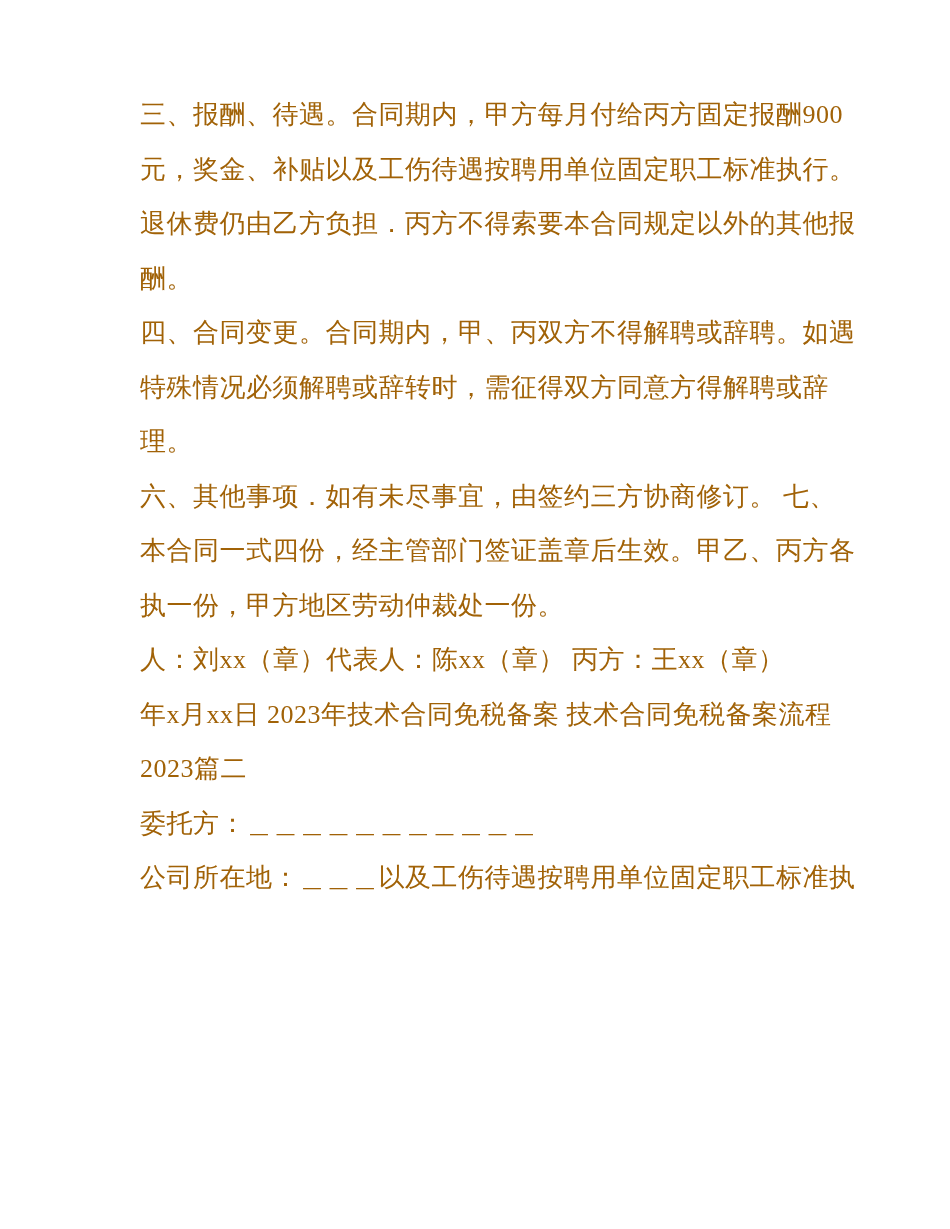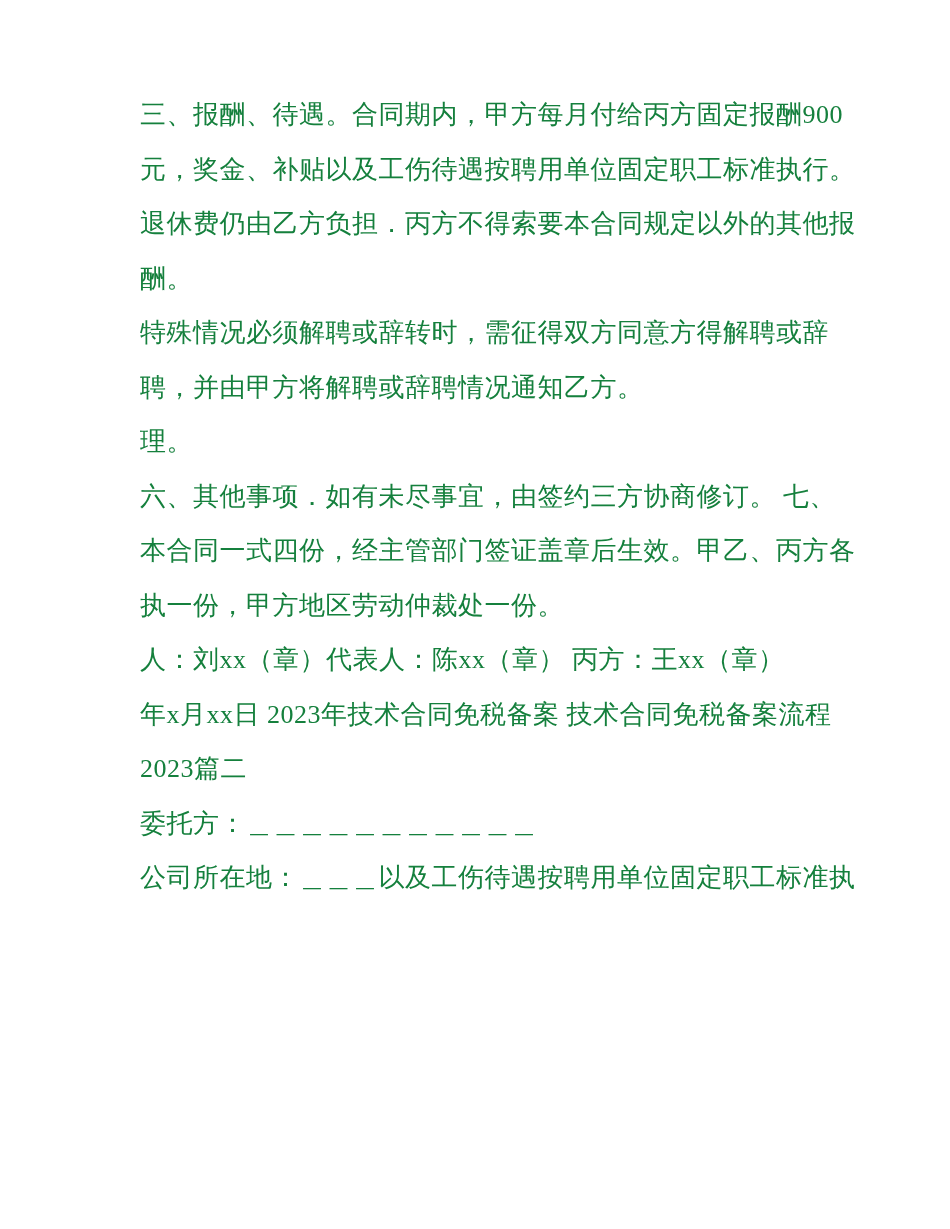--- a/index.html
+++ b/index.html
@@ -12,41 +12,41 @@
     width: 950px;
     height: 1229px;
     box-sizing: border-box;
     background: #ffffff;
     padding: 88px 128px 0 140px;
     overflow: hidden;
   }
   .doc-body {
     font-family: "Liberation Serif", "DejaVu Serif", serif;
     font-size: 26px;
-    color: #15803d;
+    color: #a16207;
   }
   .line {
     height: 54.5px;
     line-height: 54.5px;
     white-space: pre;
     letter-spacing: 0.5px;
     font-weight: 400;
   }
 </style>
 </head>
 <body>
 
 <div class="page">
   <div class="doc-body">
     <div class="line">三、报酬、待遇。合同期内，甲方每月付给丙方固定报酬900</div>
     <div class="line">元，奖金、补贴以及工伤待遇按聘用单位固定职工标准执行。</div>
     <div class="line">退休费仍由乙方负担．丙方不得索要本合同规定以外的其他报</div>
     <div class="line">酬。</div>
+    <div class="line">四、合同变更。合同期内，甲、丙双方不得解聘或辞聘。如遇</div>
     <div class="line">特殊情况必须解聘或辞转时，需征得双方同意方得解聘或辞</div>
-    <div class="line">聘，并由甲方将解聘或辞聘情况通知乙方。</div>
     <div class="line">理。</div>
     <div class="line">六、其他事项．如有未尽事宜，由签约三方协商修订。 七、</div>
     <div class="line">本合同一式四份，经主管部门签证盖章后生效。甲乙、丙方各</div>
     <div class="line">执一份，甲方地区劳动仲裁处一份。</div>
     <div class="line">人：刘xx（章）代表人：陈xx（章） 丙方：王xx（章）</div>
     <div class="line">年x月xx日 2023年技术合同免税备案 技术合同免税备案流程</div>
     <div class="line">2023篇二</div>
     <div class="line">委托方：＿＿＿＿＿＿＿＿＿＿＿</div>
     <div class="line">公司所在地：＿＿＿以及工伤待遇按聘用单位固定职工标准执</div>
   </div>

